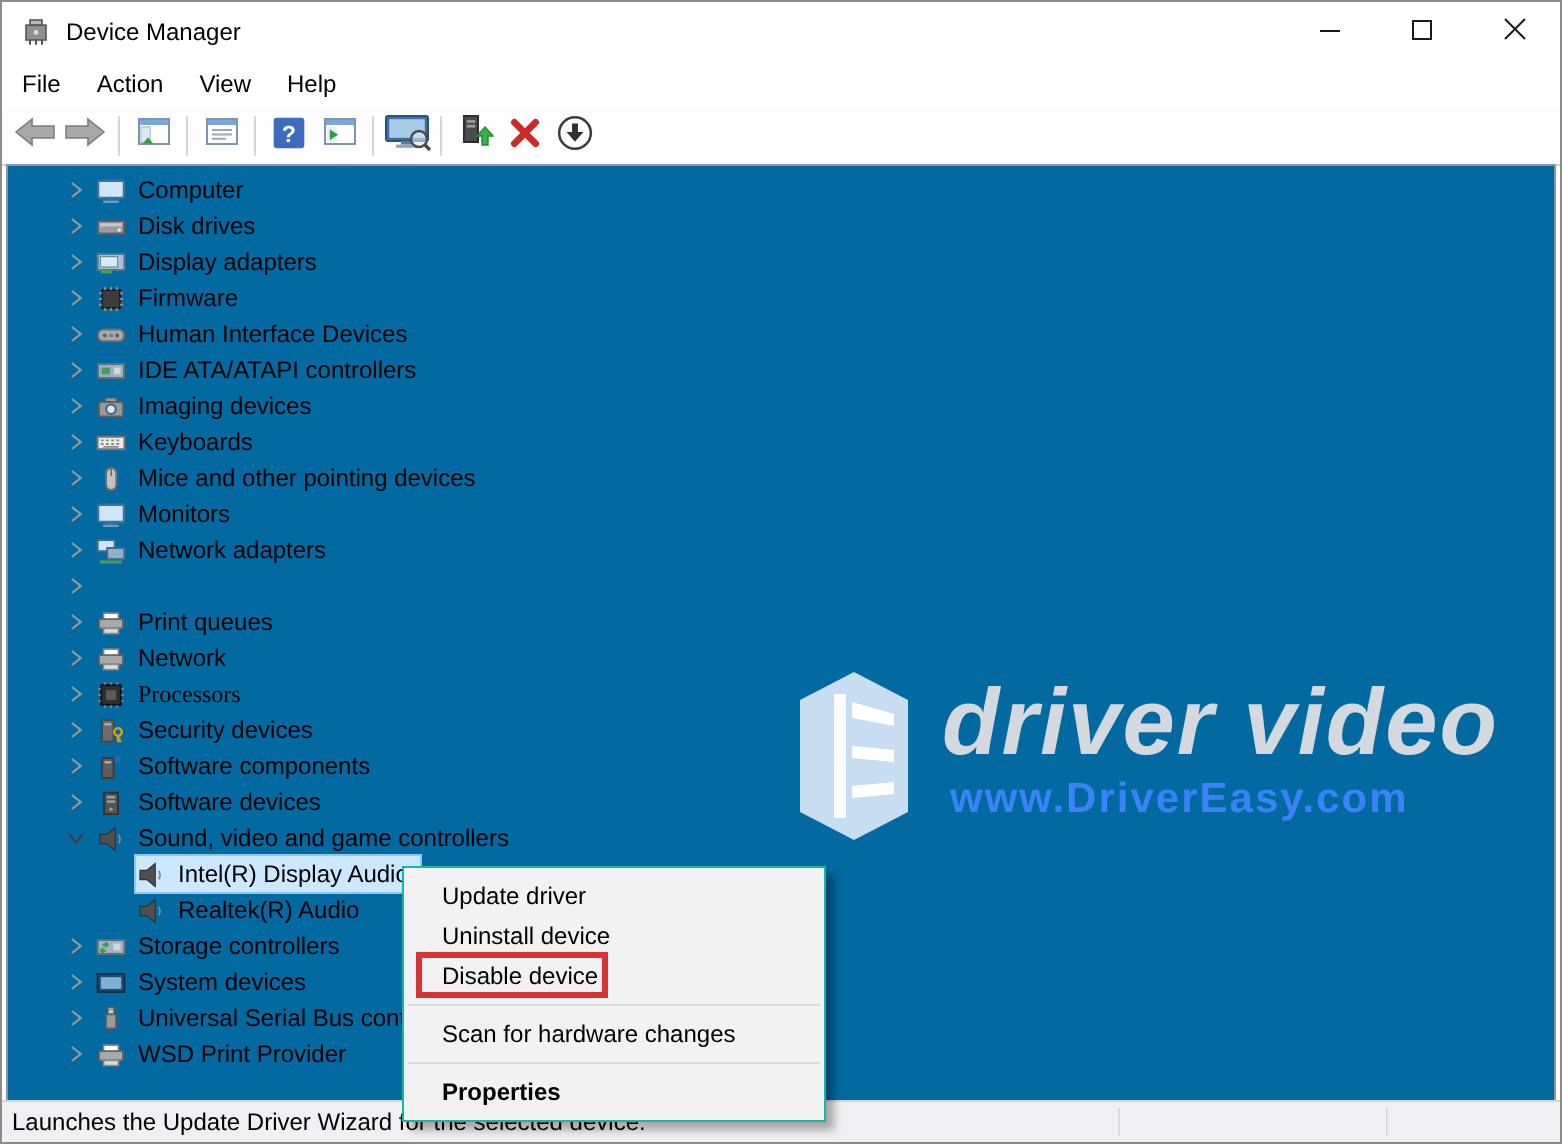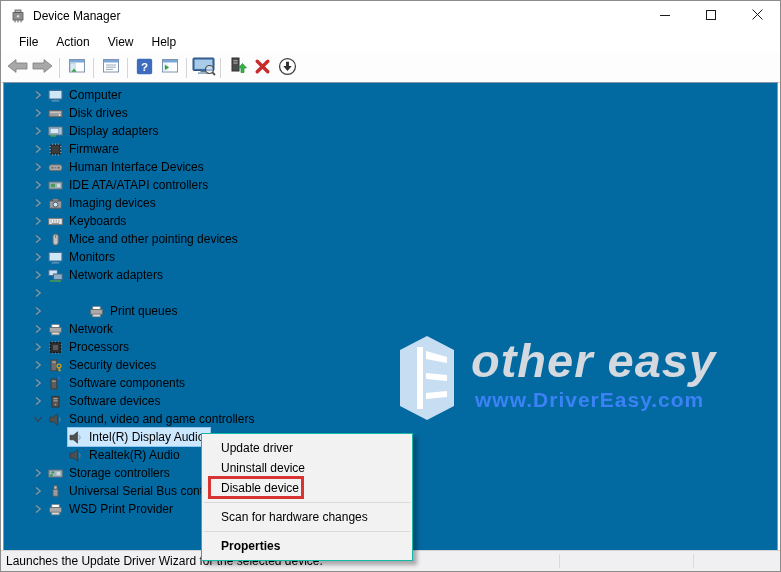--- a/index.html
+++ b/index.html
@@ -4,21 +4,21 @@
 <style>
   html,body{margin:0;padding:0;width:781px;height:572px;overflow:hidden;background:#fff;}
   .window{position:relative;width:781px;height:572px;box-sizing:border-box;border:1px solid #8c8c8c;
           background:#fff;font-family:"Liberation Sans",sans-serif;font-size:12px;color:#000;overflow:hidden;}
   
   .titlebar{position:absolute;top:0;left:0;right:0;height:30px;background:#fff;display:flex;align-items:center;}
   .title-icon{margin:0 7px 0 9px;display:flex;align-items:center;}
   .win-controls{position:absolute;right:0;top:0;height:30px;display:flex;}
   .win-btn{width:46px;height:30px;display:flex;align-items:center;justify-content:center;}
   
-  .menubar{position:absolute;top:30px;left:0;right:16px;height:22px;display:flex;align-items:center;padding-left:9px;background:#fff;}
+  .menubar{position:absolute;top:30px;left:0;right:16px;height:22px;display:flex;align-items:center;padding-left:1px;background:#fff;}
   .menu-item{padding:2px 9px;}
   
   .toolbar{position:absolute;top:52px;left:0;right:0;height:29px;display:flex;align-items:center;
            padding-left:4px;background:#fdfdfd;border-bottom:1px solid #d2d6de;}
   .tb-btn{width:25px;height:25px;display:flex;align-items:center;justify-content:center;}
   .tb-sep{width:1px;height:20px;background:#d6d6d6;margin:0 4px;}
   
   .tree-panel{position:absolute;top:81px;left:2px;right:2px;bottom:21px;background:#0369a1;
               border:1px solid #8a96a3;border-bottom:none;overflow:hidden;padding-top:3px;}
   .tree-row{position:relative;height:18px;display:flex;align-items:center;white-space:nowrap;}
@@ -347,21 +347,21 @@
           <span class="t-label">Network adapters</span>
         </span>
       </div>
       <div class="tree-row" style="padding-left: 24px;">
         <span class="chev">
           <svg width="10" height="12" viewBox="0 0 10 12">
             <path d="M3 2.5 L7.3 6 L3 9.5" fill="none" stroke="#9a9a9a" stroke-width="1.1"></path>
           </svg>
         </span>
       </div>
-      <div class="tree-row" style="padding-left: 24px; gap: 41px;">
+      <div class="tree-row" style="padding-left: 24px;">
         <span class="chev">
           <svg width="10" height="12" viewBox="0 0 10 12">
             <path d="M3 2.5 L7.3 6 L3 9.5" fill="none" stroke="#9a9a9a" stroke-width="1.1"></path>
           </svg>
         </span>
         <span class="row-core">
           <span class="t-icon">
             <svg width="15" height="15" viewBox="0 0 15 15">
               <rect x="3.8" y="2.6" width="7.4" height="3" fill="#fdfdfd" stroke="#8a8a8a" stroke-width="0.8"></rect>
               <rect x="1.6" y="5.6" width="11.8" height="4.6" fill="#a9a9a9" stroke="#666" stroke-width="0.8"></rect>
@@ -381,21 +381,21 @@
           <span class="t-icon">
             <svg width="15" height="15" viewBox="0 0 15 15">
               <rect x="3.8" y="2.6" width="7.4" height="3" fill="#fdfdfd" stroke="#8a8a8a" stroke-width="0.8"></rect>
               <rect x="1.6" y="5.6" width="11.8" height="4.6" fill="#a9a9a9" stroke="#666" stroke-width="0.8"></rect>
               <rect x="3.8" y="10.2" width="7.4" height="2.6" fill="#dcdcdc" stroke="#8a8a8a" stroke-width="0.8"></rect>
             </svg>
           </span>
           <span class="t-label">Network</span>
         </span>
       </div>
-      <div class="tree-row" style="padding-left: 24px;">
+      <div class="tree-row" style="padding-left: 24px; font-family: Liberation Serif, serif;">
         <span class="chev">
           <svg width="10" height="12" viewBox="0 0 10 12">
             <path d="M3 2.5 L7.3 6 L3 9.5" fill="none" stroke="#9a9a9a" stroke-width="1.1"></path>
           </svg>
         </span>
         <span class="row-core">
           <span class="t-icon">
             <svg width="15" height="15" viewBox="0 0 15 15">
               <rect x="2.6" y="2.6" width="9.8" height="9.8" fill="#2f2f2f" stroke="#141414"></rect>
               <rect x="5" y="5" width="5" height="5" fill="#5a5a5a"></rect>
@@ -507,20 +507,36 @@
         <span class="row-core">
           <span class="t-icon">
             <svg width="15" height="15" viewBox="0 0 15 15">
               <rect x="0.8" y="4" width="13.4" height="7" fill="#a3b2bc" stroke="#5c707c"></rect>
               <rect x="8.6" y="5.8" width="3.6" height="3.4" fill="#cdd8e0"></rect>
               <path d="M2.6 9.4 L5 9.4 M3.6 8.2 L2.4 9.4 L3.6 10.6" stroke="#3f9a4e" stroke-width="1.1" fill="none"></path>
               <path d="M3.2 6.4 L5.6 6.4 M4.6 5.2 L5.8 6.4 L4.6 7.6" stroke="#3f9a4e" stroke-width="1.1" fill="none"></path>
             </svg>
           </span>
           <span class="t-label">Storage controllers</span>
+        </span>
+      </div>
+      <div class="tree-row" style="padding-left: 24px;">
+        <span class="chev">
+          <svg width="10" height="12" viewBox="0 0 10 12">
+            <path d="M3 2.5 L7.3 6 L3 9.5" fill="none" stroke="#9a9a9a" stroke-width="1.1"></path>
+          </svg>
+        </span>
+        <span class="row-core">
+          <span class="t-icon">
+            <svg width="15" height="15" viewBox="0 0 15 15">
+              <rect x="0.8" y="3" width="13.4" height="9" fill="#1f4a73" stroke="#123050"></rect>
+              <rect x="2.4" y="4.6" width="10.2" height="5.8" fill="#7fb0d6"></rect>
+            </svg>
+          </span>
+          <span class="t-label">System devices</span>
         </span>
       </div>
       <div class="tree-row" style="padding-left: 24px;">
         <span class="chev">
           <svg width="10" height="12" viewBox="0 0 10 12">
             <path d="M3 2.5 L7.3 6 L3 9.5" fill="none" stroke="#9a9a9a" stroke-width="1.1"></path>
           </svg>
         </span>
         <span class="row-core">
           <span class="t-icon">
@@ -557,21 +573,21 @@
     <span>
       <svg width="56" height="86" viewBox="0 0 56 86">
         <polygon points="28,1 55,15 55,71 28,85 1,71 1,15" fill="#c7ddf1"></polygon>
         <rect x="18" y="12" width="6" height="62" fill="#ffffff"></rect>
         <polygon points="27,16 48,22 48,28 27,24" fill="#ffffff"></polygon>
         <polygon points="27,38 48,40 48,46 27,44" fill="#ffffff"></polygon>
         <polygon points="27,58 48,56 48,62 27,64" fill="#ffffff"></polygon>
       </svg>
     </span>
     <span class="wm-text">
-      <div class="wm-brand">other easy</div>
+      <div class="wm-brand">driver video</div>
       <div class="wm-url">www.DriverEasy.com</div>
     </span>
   </div>
 
   <div class="context-menu">
       <div class="cm-item">Update driver</div>
       <div class="cm-item">Uninstall device</div>
       <div class="cm-item">Disable device<span class="red-frame"></span></div>
       <div class="cm-sep"></div>
       <div class="cm-item">Scan for hardware changes</div>

